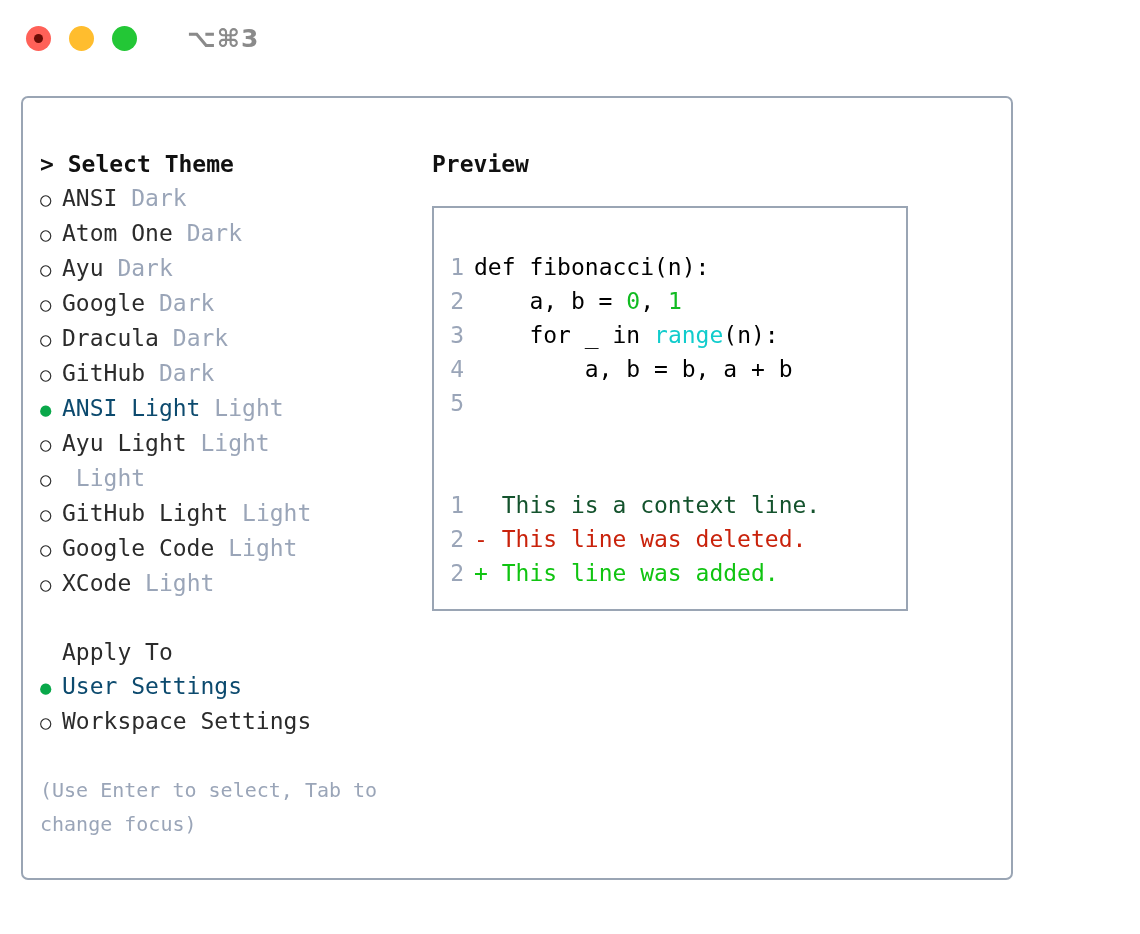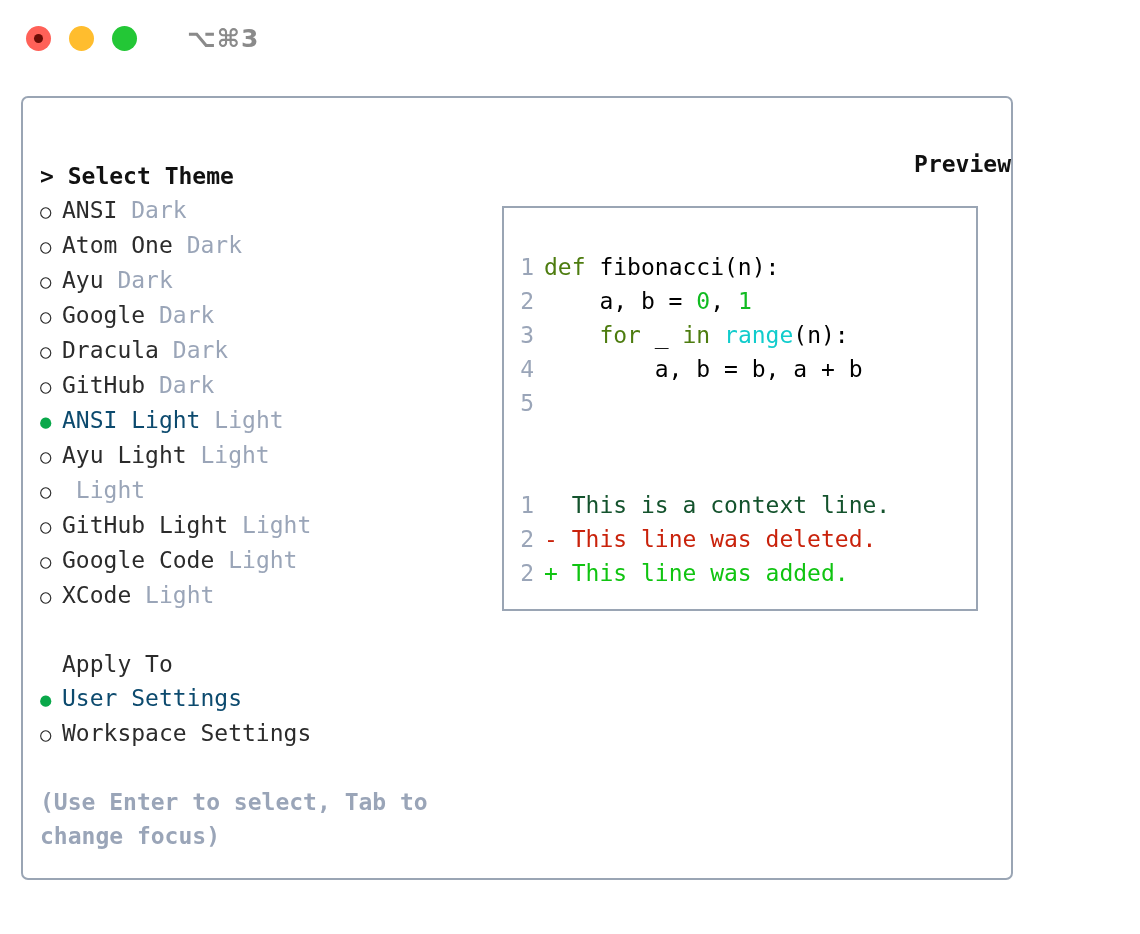--- a/index.html
+++ b/index.html
@@ -73,24 +73,23 @@
   }
 
   .panel-inner {
     position: absolute;
     left: 0; top: 0;
     width: 100%; height: 100%;
     display: flex;
   }
 
   .col-left {
-    width: 478px;
+    width: 408px;
     padding: 49px 0 18px 17px;
     box-sizing: border-box;
-    margin-top: 12px;
   }
   .col-right {
     flex: 1;
     padding: 49px 0 0 1px;
     box-sizing: border-box;
   }
 
   
   .heading {
     font-size: 23px;
@@ -128,36 +127,34 @@
 
   .section-label {
     font-size: 23px;
     color: #2b2b2b;
     line-height: 34px;
     padding-left: 22px;
     white-space: pre;
   }
 
   .hint {
-    font-size: 23px;
+    font-size: 20px;
     color: #9aa5b8;
     line-height: 34px;
     width: 420px;
     white-space: pre-wrap;
-    font-weight: bold;
   }
 
   
   .preview-heading {
     font-size: 23px;
     font-weight: bold;
     color: #111111;
     line-height: 34px;
     white-space: pre;
-    text-align: right;
   }
   .code-box {
     margin-top: 25px;
     width: 476px;
     height: 405px;
     border: 2px solid #9aa5b4;
     box-sizing: border-box;
     background: #ffffff;
     padding: 42px 0 0 0;
   }
@@ -171,21 +168,21 @@
   .ln {
     width: 40px;
     flex: 0 0 40px;
     text-align: right;
     color: #9aa5b8;
     padding-right: 10px;
     box-sizing: border-box;
   }
   .code-text { color: #1b1b1b; }
 
-  .tok-kw   { color: #4d7c0f; }
+  .tok-kw   { color: #000000; }
   .tok-fn   { color: #11cccc; }
   .tok-num  { color: #11bb22; }
   .tok-plain{ color: #000000; }
 
   .blank-line { height: 34px; }
 
   .diff-ctx { color: #14532d; }
   .diff-del { color: #c9220b; }
   .diff-add { color: #10c411; }
 </style>

